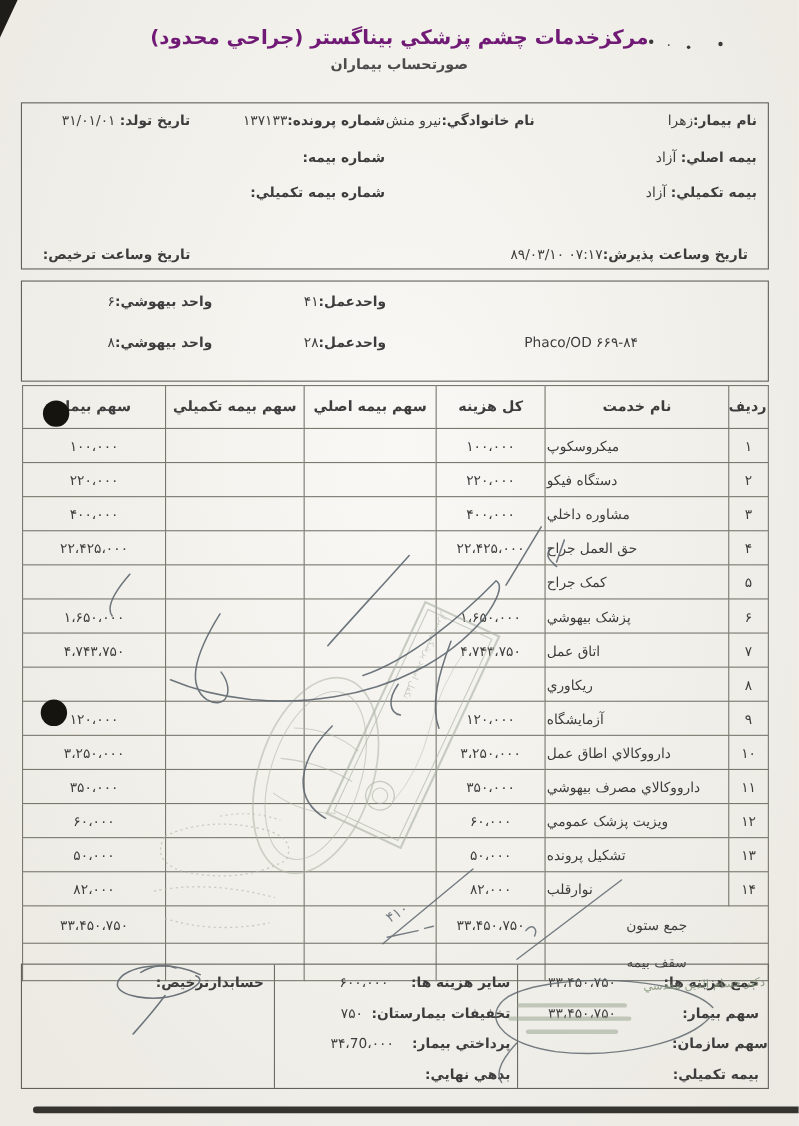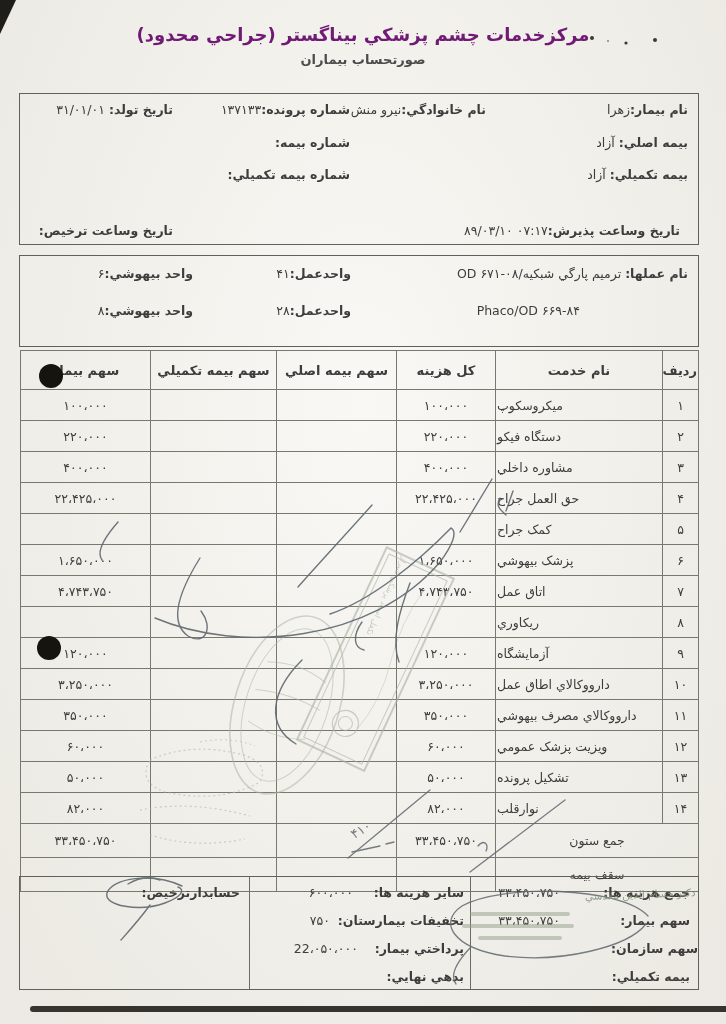--- a/index.html
+++ b/index.html
@@ -53,21 +53,20 @@
 
   <span class="fld" style="top:73px;right:10px;"><span class="b">بیمه تکمیلي:</span> <span>آزاد</span></span>
   <span class="fld" style="top:73px;right:348px;"><span class="b">شماره بیمه تکمیلي:</span></span>
 
 
   <span class="fld" style="top:129px;right:18px;"><span class="b">تاریخ وساعت پذیرش:</span><span>۰۷:۱۷ ۸۹/۰۳/۱۰</span></span>
   <span class="fld" style="top:129px;right:525px;"><span class="b">تاریخ وساعت ترخیص:</span></span>
 </div>
 
 <div class="box" style="right:27px;top:255px;width:678px;height:90px;">
-  <span class="fld" style="top:10px;right:10px;"><span class="b">نام عملها:</span> <span>ترمیم پارگي شبکیه/۰۸-۶۷۱ OD</span></span>
   <span class="fld" style="top:10px;right:347px;"><span class="b">واحدعمل:</span><span>۴۱</span></span>
   <span class="fld" style="top:10px;right:505px;"><span class="b">واحد بیهوشي:</span><span>۶</span></span>
 
   <span class="fld ltr" style="top:47px;right:118px;"><span>Phaco/OD ۶۶۹-۸۴</span></span>
   <span class="fld" style="top:47px;right:347px;"><span class="b">واحدعمل:</span><span>۲۸</span></span>
   <span class="fld" style="top:47px;right:505px;"><span class="b">واحد بیهوشي:</span><span>۸</span></span>
 </div>
 
 <table id="svc-table">
   <colgroup>
@@ -229,21 +228,21 @@
   <span class="fld" style="top:36px;right:8px;"><span class="b">سهم بیمار:</span></span>
   <span class="fld" style="top:36px;right:138px;">۳۳،۴۵۰،۷۵۰</span>
   <span class="fld" style="top:64px;right:0;margin-left:17px;"><span class="b">سهم سازمان:</span></span>
   <span class="fld" style="top:92px;right:8px;"><span class="b">بیمه تکمیلي:</span></span>
 
   <span class="fld" style="top:8px;right:234px;"><span class="b">سایر هزینه ها:</span></span>
   <span class="fld" style="top:8px;right:345px;">۶۰۰،۰۰۰</span>
   <span class="fld" style="top:36px;right:234px;"><span class="b">تخفیفات بیمارستان:</span></span>
   <span class="fld" style="top:36px;right:368px;">۷۵۰</span>
   <span class="fld" style="top:64px;right:234px;"><span class="b">پرداختي بیمار:</span></span>
-  <span class="fld" style="top:64px;right:340px;">22،۰۵۰،۰۰۰</span>
+  <span class="fld" style="top:64px;right:340px;">۳۴،70،۰۰۰</span>
   <span class="fld" style="top:92px;right:234px;"><span class="b">بدهي نهایي:</span></span>
 
   <span class="fld" style="top:8px;right:458px;"><span class="b">حسابدارترخیص:</span></span>
 </div>
 
 <div id="corner"></div>
 <div id="scanline"></div>
 
 <svg class="overlay" width="726" height="1024" viewBox="0 0 726 1024">
 

